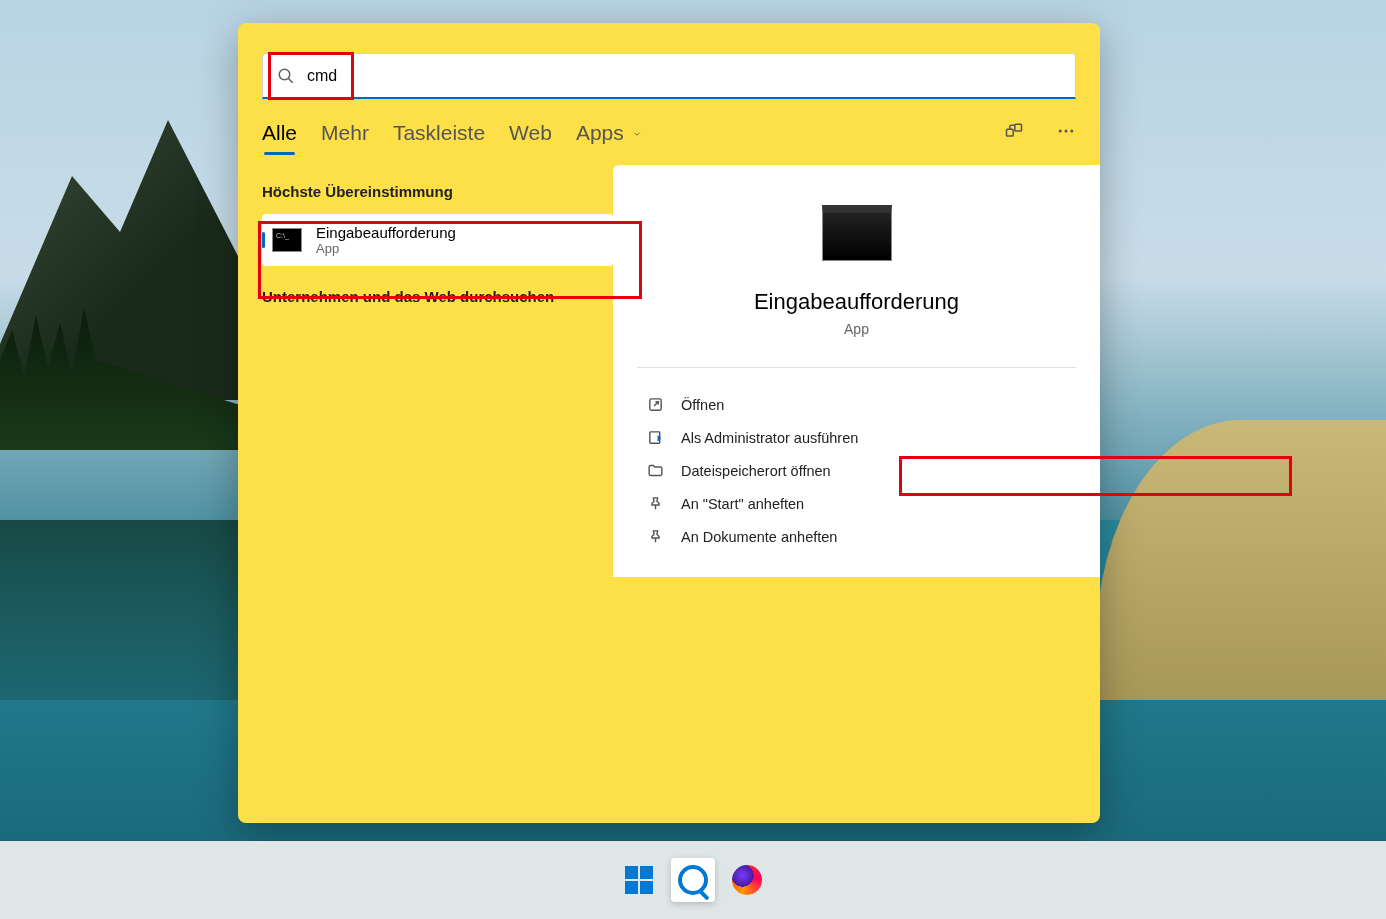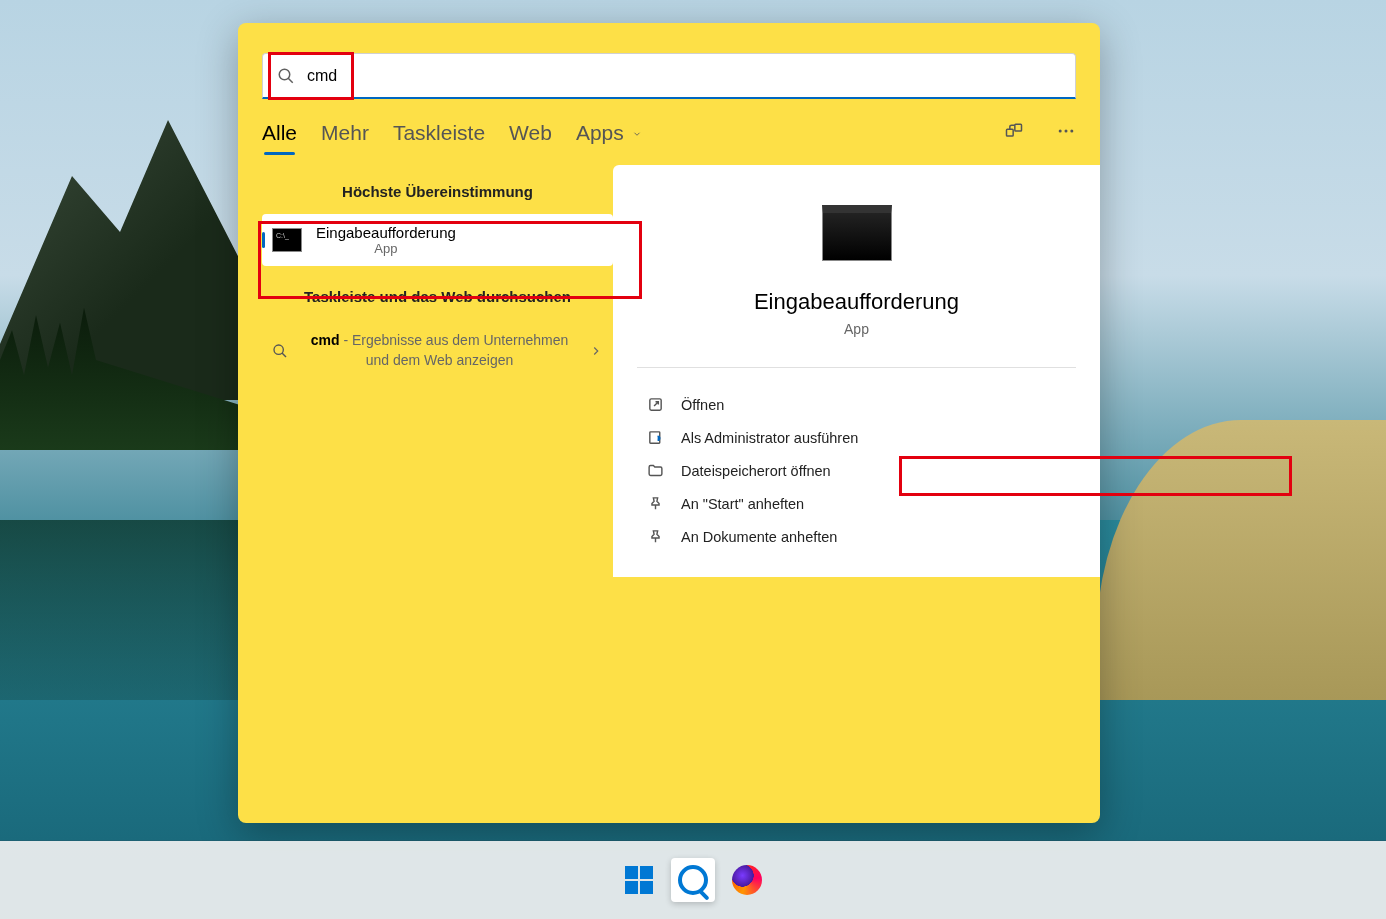--- a/index.html
+++ b/index.html
@@ -72,21 +72,21 @@
 .tab.active::after {
   content: ""; position: absolute; left: 2px; right: 2px; bottom: -10px;
   height: 3px; background: #0067c0; border-radius: 2px;
 }
 .tabs-spacer { flex: 1; }
 
 .results-body {
   display: flex; margin-top: 10px;
 }
 .results-left {
-  width: 375px; padding: 18px 0 0 24px; text-align: center;
+  width: 375px; padding: 18px 0 0 24px;
 }
 .section-header {
   font-size: 15px; font-weight: 600; color: #222; margin-bottom: 14px;
 }
 .result-item {
   display: flex; align-items: center; gap: 14px;
   padding: 10px 10px; border-radius: 4px; cursor: pointer;
   position: relative;
 }
 .result-item.best { background: #fff; }
@@ -223,38 +223,22 @@
       <div class="result-item best">
         <div class="cmd-icon-sm">
             <span>C:\_</span>
           </div>
         <div>
           <div class="result-title">Eingabeaufforderung</div>
           <div class="result-sub">App</div>
         </div>
       </div>
 
-      <div class="section-header" style="margin-top:22px">Taskleiste und das Web durchsuchen</div>
-
-      <div class="web-item">
-        <span class="search-small">
-          <svg width="16" height="16" viewBox="0 0 24 24" fill="none" stroke="currentColor" stroke-width="2">
-              <circle cx="10" cy="10" r="7"></circle>
-              <line x1="21" y1="21" x2="15" y2="15"></line>
-            </svg>
-        </span>
-        <div class="web-text">
-          <span class="q">cmd</span><span class="d"> - Ergebnisse aus dem Unternehmen und dem Web anzeigen</span>
-        </div>
-        <span class="chev">
-          <svg width="14" height="14" viewBox="0 0 24 24" fill="none" stroke="currentColor" stroke-width="2">
-              <polyline points="9 6 15 12 9 18"></polyline>
-            </svg>
-        </span>
-      </div>
+      <div class="section-header" style="margin-top:22px">Unternehmen und das Web durchsuchen</div>
+
     </div>
 
     <div class="results-right">
       <div class="cmd-icon-lg"></div>
       <div class="detail-title">Eingabeaufforderung</div>
       <div class="detail-sub">App</div>
       <div class="detail-divider"></div>
       <div class="action-list">
         <div class="action">
           <span class="icon">

